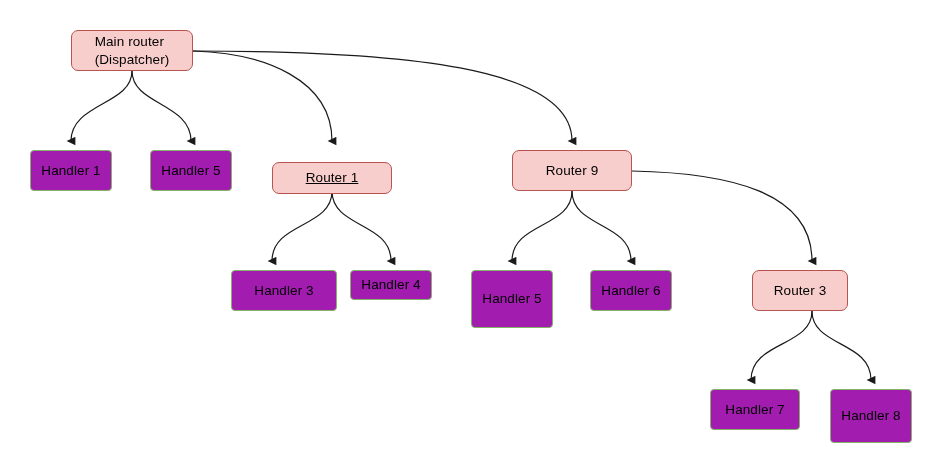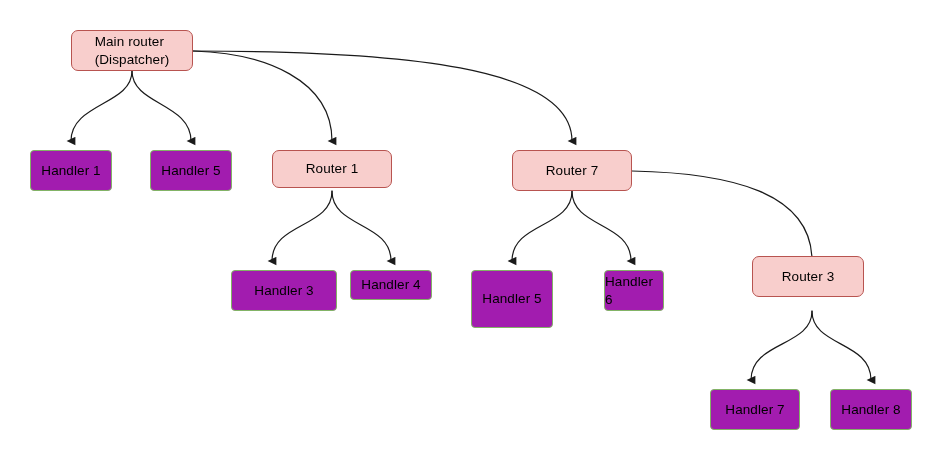--- a/index.html
+++ b/index.html
@@ -91,42 +91,42 @@
       <div class="node node-router" style="left: 71px; top: 30px; width: 122px; height: 41px;">
         <span class="node-label">Main router
 (Dispatcher)</span>
       </div>
       <div class="node node-handler" style="left: 30px; top: 150px; width: 82px; height: 41px;">
         <span class="node-label">Handler 1</span>
       </div>
       <div class="node node-handler" style="left: 150px; top: 150px; width: 82px; height: 41px;">
         <span class="node-label">Handler 5</span>
       </div>
-      <div class="node node-router" style="left: 272px; top: 150px; width: 120px; height: 38px;">
+      <div class="node node-router" style="left: 272px; top: 162px; width: 120px; height: 32px; text-decoration: underline;">
         <span class="node-label">Router 1</span>
       </div>
       <div class="node node-router" style="left: 512px; top: 150px; width: 120px; height: 41px;">
-        <span class="node-label">Router 7</span>
+        <span class="node-label">Router 9</span>
       </div>
       <div class="node node-handler" style="left: 231px; top: 270px; width: 106px; height: 41px;">
         <span class="node-label">Handler 3</span>
       </div>
       <div class="node node-handler" style="left: 350px; top: 270px; width: 82px; height: 30px;">
         <span class="node-label">Handler 4</span>
       </div>
       <div class="node node-handler" style="left: 471px; top: 270px; width: 82px; height: 58px;">
         <span class="node-label">Handler 5</span>
       </div>
-      <div class="node node-handler" style="left: 604px; top: 270px; width: 60px; height: 41px;">
+      <div class="node node-handler" style="left: 590px; top: 270px; width: 82px; height: 41px;">
         <span class="node-label">Handler 6</span>
       </div>
-      <div class="node node-router" style="left: 752px; top: 256px; width: 112px; height: 41px;">
+      <div class="node node-router" style="left: 752px; top: 270px; width: 96px; height: 41px;">
         <span class="node-label">Router 3</span>
       </div>
       <div class="node node-handler" style="left: 710px; top: 389px; width: 90px; height: 41px;">
         <span class="node-label">Handler 7</span>
       </div>
-      <div class="node node-handler" style="left: 830px; top: 389px; width: 82px; height: 41px;">
+      <div class="node node-handler" style="left: 830px; top: 389px; width: 82px; height: 54px;">
         <span class="node-label">Handler 8</span>
       </div>
     </div>
 
 </div>
 
 </body></html>

